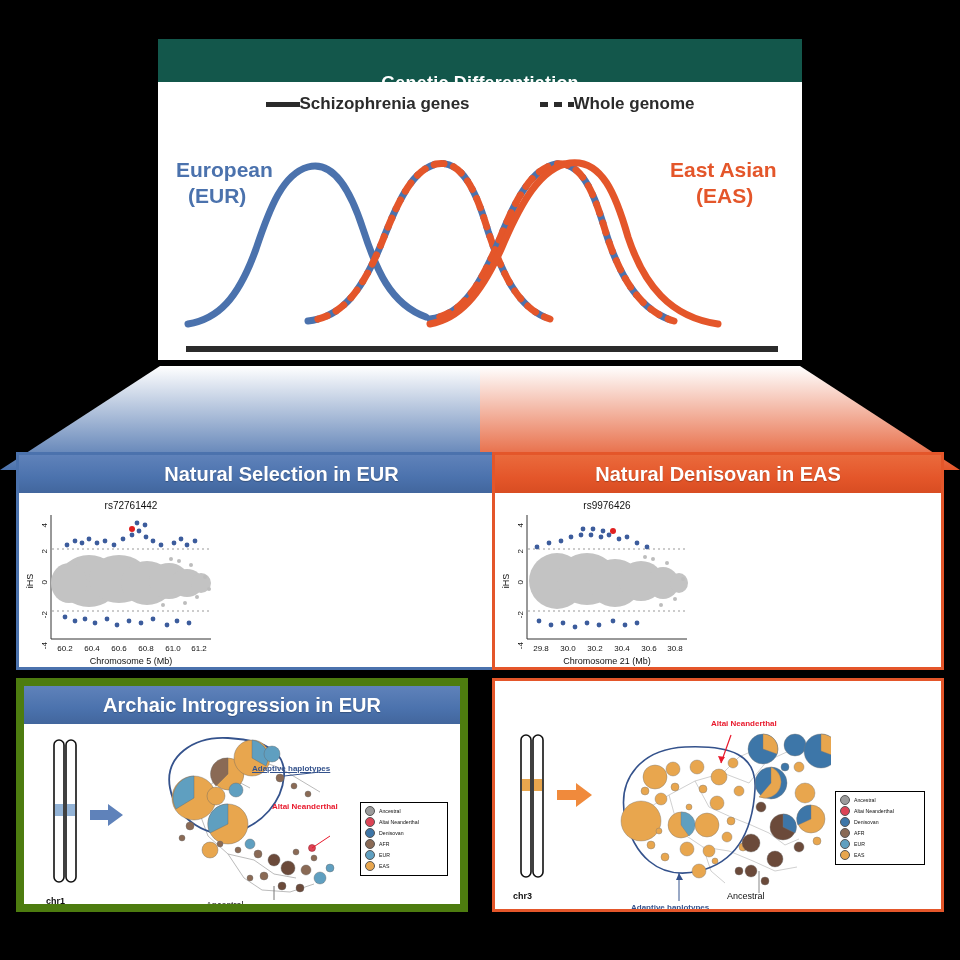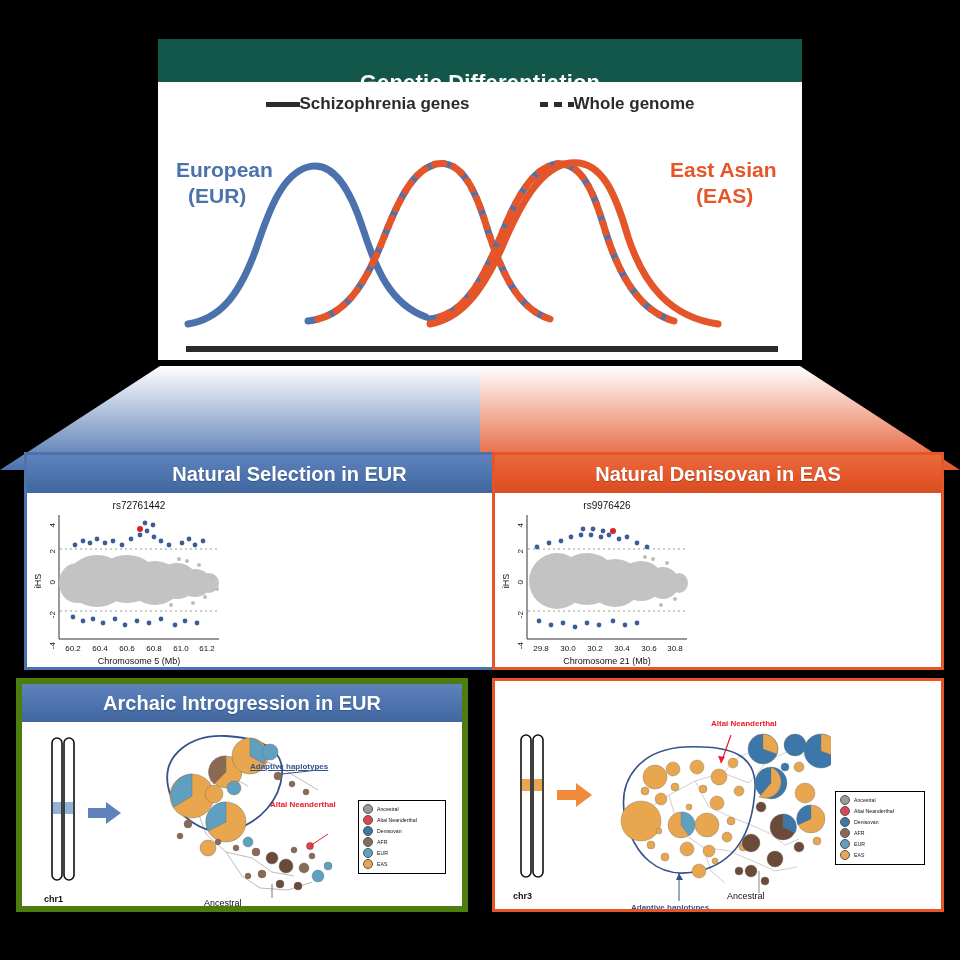--- a/index.html
+++ b/index.html
@@ -2,38 +2,38 @@
 <html><head>
 <meta charset="utf-8">
 <style>
   html,body{margin:0;padding:0;background:#000;}
   body{width:960px;height:960px;overflow:hidden;font-family:"Liberation Sans",sans-serif;}
   #stage{position:relative;width:960px;height:960px;background:#000;}
 
   
   #top-panel{position:absolute;left:157px;top:38px;width:646px;height:323px;background:#fff;border:1px solid #000;box-sizing:border-box;}
   #top-title-bar{position:absolute;left:0;top:0;width:100%;height:43px;background:#13574b;display:flex;align-items:center;justify-content:center;}
-  #top-title-bar .t{color:#fff;font-size:22px;font-weight:bold;letter-spacing:.2px;margin-top:45px;}
+  #top-title-bar .t{color:#fff;font-size:18px;font-weight:bold;letter-spacing:.2px;margin-top:45px;}
   #legend-row{position:absolute;top:48px;left:0;width:100%;height:34px;display:flex;align-items:center;justify-content:center;gap:70px;}
   .lg{display:flex;align-items:center;gap:0;font-size:17px;font-weight:bold;color:#2b2b2b;}
   .lg .swatch-solid{width:34px;height:5px;background:#2b2b2b;display:block;}
   .lg .swatch-dash{width:34px;height:5px;display:block;
     background:repeating-linear-gradient(to right,#2b2b2b 0 8px,transparent 8px 14px);}
   #curve-svg{position:absolute;left:0;top:80px;width:646px;height:240px;}
 
   
   .funnel{position:absolute;}
   #funnel-eur{left:0px;top:366px;width:480px;height:104px;}
   #funnel-eas{left:480px;top:366px;width:480px;height:104px;}
 
   
   .quad{position:absolute;box-sizing:border-box;background:#fff;}
-  #quad-ns-eur{left:24px;top:452px;width:531px;height:218px;border:3px solid #4b72ad;}
+  #quad-ns-eur{left:16px;top:452px;width:531px;height:218px;border:3px solid #4b72ad;}
   #quad-ns-eas{left:492px;top:452px;width:452px;height:218px;border:3px solid #e4562a;}
-  #quad-ai-eur{left:16px;top:678px;width:452px;height:234px;border:6px solid #4d7c0f;}
+  #quad-ai-eur{left:16px;top:678px;width:452px;height:234px;border:8px solid #4d7c0f;}
   #quad-ai-eas{left:492px;top:678px;width:452px;height:234px;border:3px solid #e4562a;}
 
   .qhead{position:absolute;left:0;top:0;width:100%;height:38px;display:flex;align-items:center;justify-content:center;}
   .qhead.blue{background:linear-gradient(180deg,#5f82ba 0%,#4b72ad 60%,#42669d 100%);}
   .qhead.orange{background:linear-gradient(180deg,#ea6a3c 0%,#e4562a 60%,#d84d22 100%);}
   .qhead .t{color:#fff;font-size:20px;font-weight:bold;text-shadow:0 1px 1px rgba(0,0,0,.25);}
   .qbody{position:absolute;left:0;top:38px;right:0;bottom:0;background:#fff;overflow:hidden;}
 
   
   .ns-inner{position:relative;width:100%;height:100%;display:flex;flex-direction:column;}

